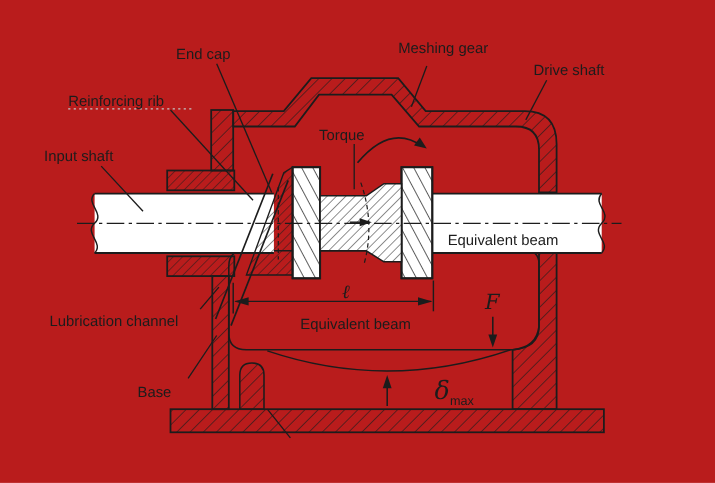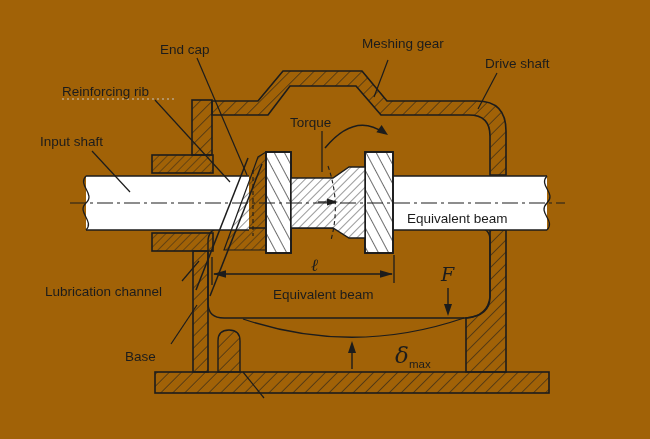--- a/index.html
+++ b/index.html
@@ -1,16 +1,16 @@
 <!DOCTYPE html>
 <html><head>
 <meta charset="utf-8">
 <style>
   html,body{margin:0;padding:0;background:#ffffff;width:650px;height:439px;overflow:hidden;}
-  #stage{position:relative;width:650px;height:439px;background:#a16207;font-family:"Liberation Sans",sans-serif;}
+  #stage{position:relative;width:650px;height:439px;background:#b91c1c;font-family:"Liberation Sans",sans-serif;}
   svg{display:block;}
   text{fill:#1c1c1c;}
   .lbl{font-family:"Liberation Sans",sans-serif;font-size:13.5px;}
   .math{font-family:"DejaVu Serif","Liberation Serif",serif;font-style:italic;}
   .sub{font-family:"Liberation Sans",sans-serif;font-size:11.5px;}
 </style>
 </head>
 <body>
 
 <div id="stage">

